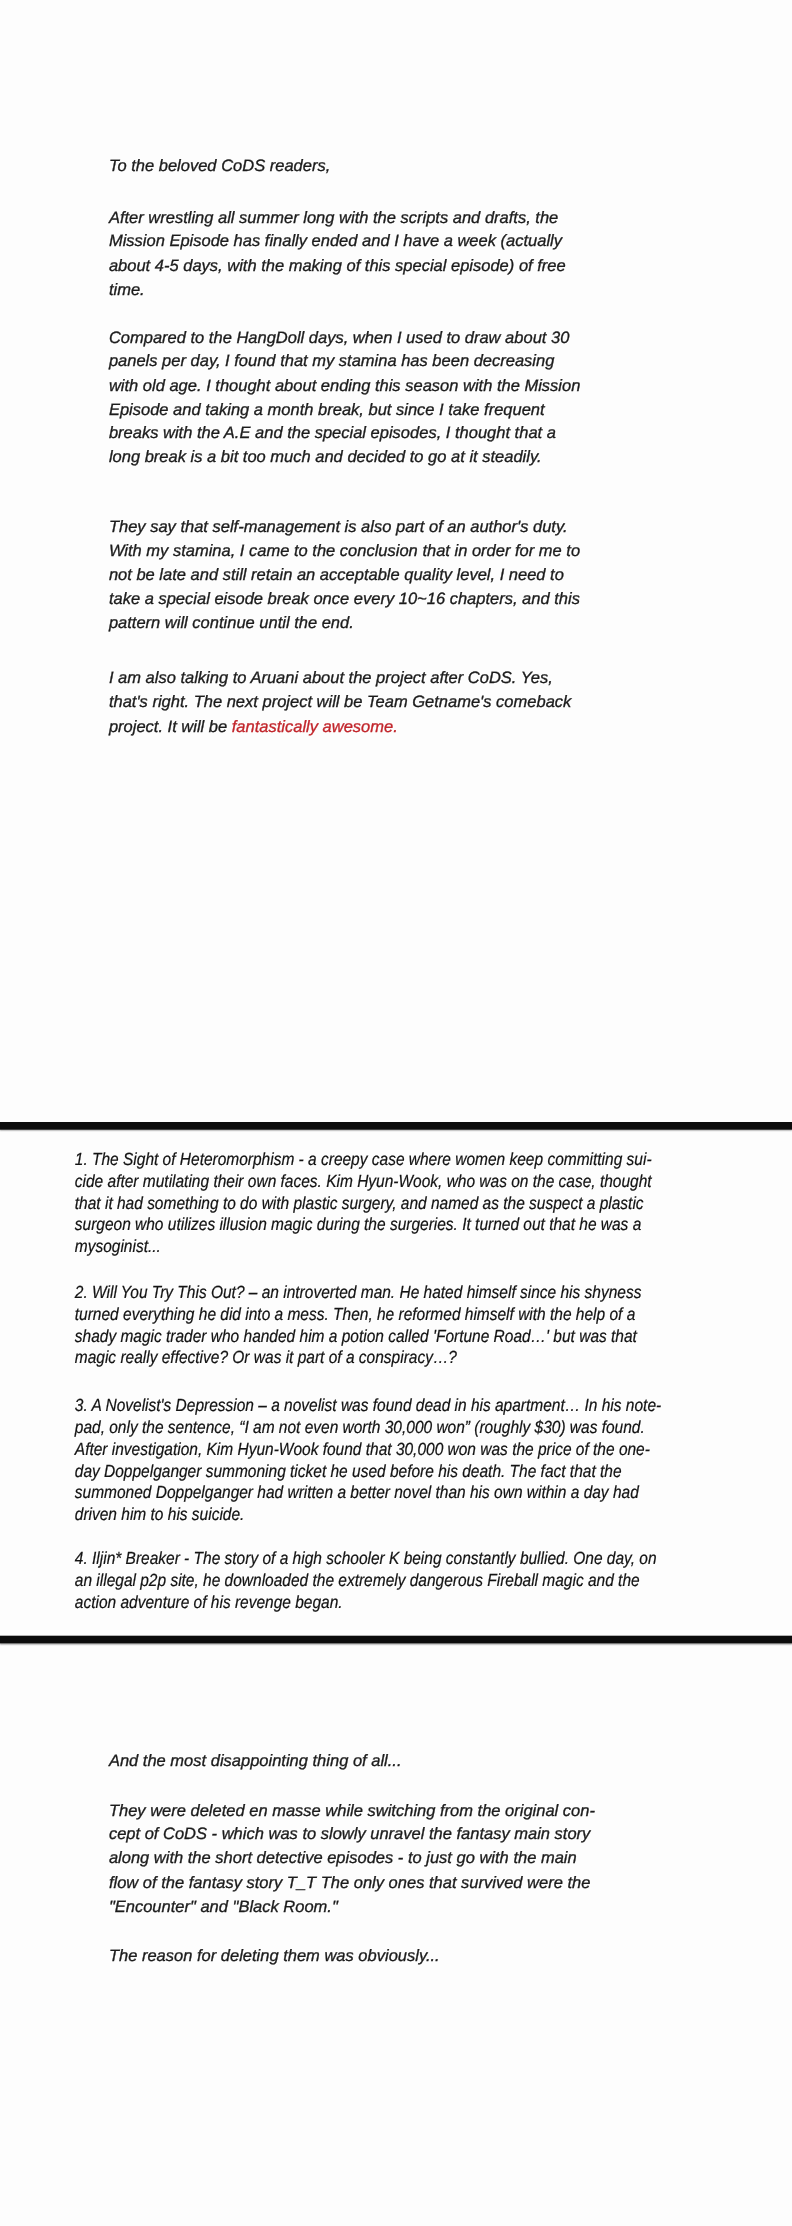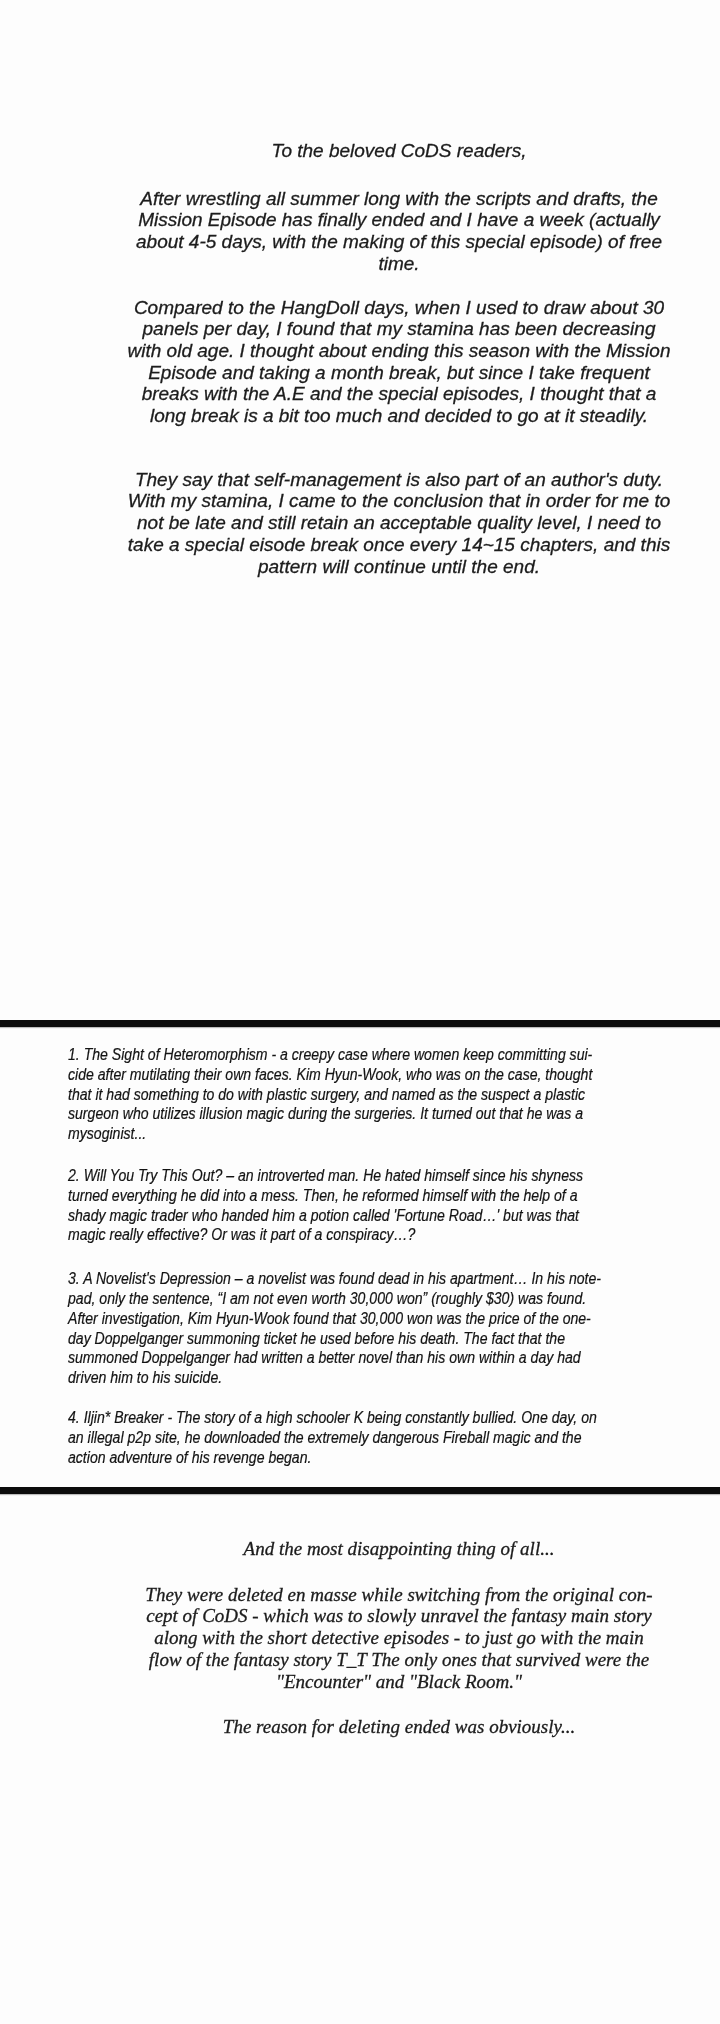--- a/index.html
+++ b/index.html
@@ -7,36 +7,35 @@
     position:relative;
     width:720px;height:2024px;
     background:#fdfdfd;
     overflow:hidden;
     font-family:"Liberation Sans",sans-serif;
     font-style:italic;
   }
   
   .letter{
     position:absolute;left:99px;width:600px;
-    font-size:19px;line-height:21.7px;
+    font-size:15px;line-height:21.7px;
     color:#1c1c1c;
-    text-align:center;
     -webkit-text-stroke:0.3px #1c1c1c;
   }
   .letter p{margin:0;white-space:pre-line;}
   .letter-top{top:140px;}
   .letter-top p:nth-of-type(1){margin-bottom:26px;}
   .letter-top p:nth-of-type(2){margin-bottom:22px;}
   .letter-top p:nth-of-type(3){margin-bottom:42px;}
   .letter-top p:nth-of-type(4){margin-bottom:29px;}
   .letter-top p:nth-of-type(5){margin-bottom:28px;}
   .letter-top p:nth-of-type(6){margin-bottom:27px;}
   .letter-top p:nth-of-type(7){margin-bottom:25px;}
   .letter-top p:nth-of-type(8){margin-bottom:26px;}
-  .letter-bottom{top:1538px;font-family:Liberation Serif, serif;}
+  .letter-bottom{top:1590px;}
   .letter-bottom p:nth-of-type(1){margin-bottom:24px;}
   .letter-bottom p:nth-of-type(2){margin-bottom:24px;}
   .letter-bottom p:nth-of-type(3){margin-bottom:59px;}
   .red{color:var(--accent,#c2262c);-webkit-text-stroke:0.3px var(--accent,#c2262c);}
   
   .bar{
     position:absolute;left:0;width:720px;height:7px;
     background:#0c0c0c;
     box-shadow:0 1px 1px rgba(0,0,0,0.25);
   }
@@ -68,22 +67,25 @@
 time.</p>
     <p>Compared to the HangDoll days, when I used to draw about 30
 panels per day, I found that my stamina has been decreasing
 with old age. I thought about ending this season with the Mission
 Episode and taking a month break, but since I take frequent
 breaks with the A.E and the special episodes, I thought that a
 long break is a bit too much and decided to go at it steadily.</p>
     <p>They say that self-management is also part of an author's duty.
 With my stamina, I came to the conclusion that in order for me to
 not be late and still retain an acceptable quality level, I need to
-take a special eisode break once every 14~15 chapters, and this
+take a special eisode break once every 10~16 chapters, and this
 pattern will continue until the end.</p>
+    <p><span>I am also talking to Aruani about the project after CoDS. Yes,
+that's right. The next project will be Team Getname's comeback
+project. It will be </span><span class="red">fantastically awesome.</span></p>
   </div>
 
   <div class="bar bar-top"></div>
 
   <div class="episodes">
     <p>1. The Sight of Heteromorphism - a creepy case where women keep committing sui-
 cide after mutilating their own faces. Kim Hyun-Wook, who was on the case, thought
 that it had something to do with plastic surgery, and named as the suspect a plastic
 surgeon who utilizes illusion magic during the surgeries. It turned out that he was a
 mysoginist...</p>
@@ -104,16 +106,16 @@
 
   <div class="bar bar-bottom"></div>
 
   <div class="letter letter-bottom">
     <p>And the most disappointing thing of all...</p>
     <p>They were deleted en masse while switching from the original con-
 cept of CoDS - which was to slowly unravel the fantasy main story
 along with the short detective episodes - to just go with the main
 flow of the fantasy story T_T The only ones that survived were the
 "Encounter" and "Black Room."</p>
-    <p>The reason for deleting ended was obviously...</p>
+    <p>The reason for deleting them was obviously...</p>
   </div>
 
 </div>
 
 </body></html>

